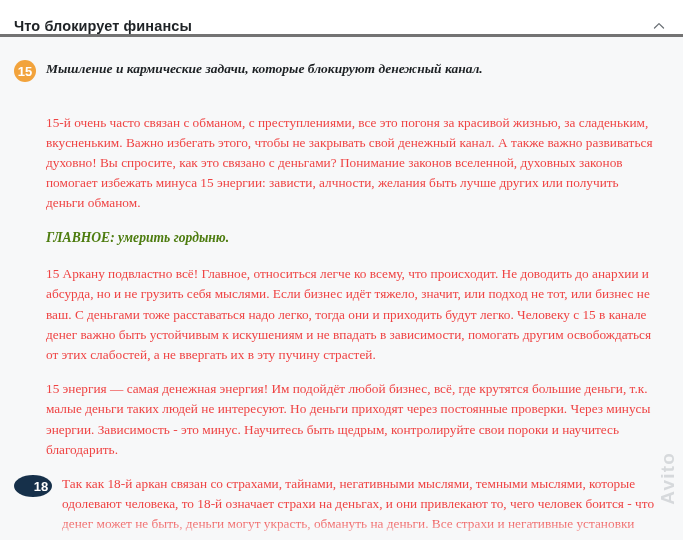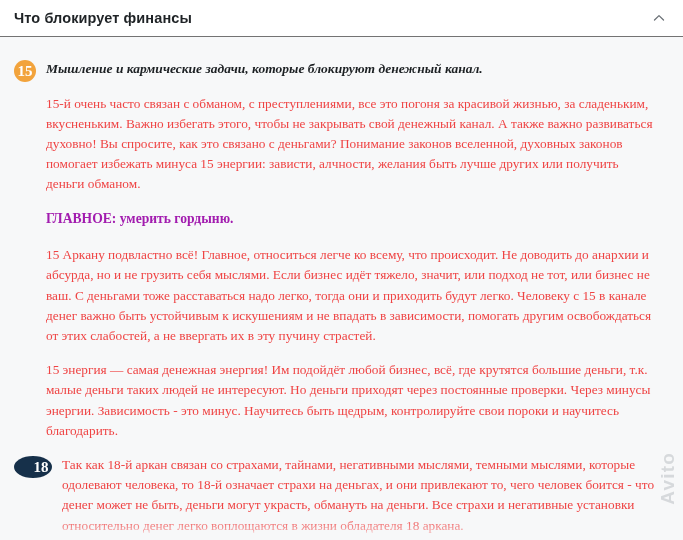--- a/index.html
+++ b/index.html
@@ -17,23 +17,23 @@
   .page {
     width: 683px;
     height: 540px;
     position: relative;
     background: #f7f8f9;
   }
   
   .header {
     height: 37px;
     background: #ffffff;
-    border-bottom: 1px solid #737373;
+    border-bottom: 3px solid #737373;
     display: flex;
-    align-items: center;
+    align-items: flex-end;
     padding: 0 16px 0 14px;
     box-sizing: border-box;
     position: relative;
   }
   .header-title {
     font-family: "Liberation Sans", sans-serif;
     font-size: 14.5px;
     font-weight: bold;
     color: #1f2326;
     letter-spacing: 0.1px;
@@ -60,22 +60,22 @@
     margin-bottom: 6px;
   }
   .badge {
     flex: 0 0 auto;
     width: 22px;
     height: 22px;
     border-radius: 50%;
     display: flex;
     align-items: center;
     justify-content: center;
-    font-family: Liberation Serif, serif;
-    font-size: 15px;
+    font-family: Liberation Sans, sans-serif;
+    font-size: 13px;
     font-weight: bold;
     color: #ffffff;
     margin-right: 10px;
     margin-top: 1px;
   }
   .badge-15 { background: #f2a33c; }
   .badge-18 { background: #16304a; padding-left: 16px; }
 
   .para-col {
     flex: 1 1 auto;
@@ -85,26 +85,27 @@
     margin: 0 0 14px 0;
     font-size: 13.3px;
     line-height: 1.52;
     color: #ef4444;
     text-align: left;
   }
   p.lead {
     font-style: italic;
     font-weight: bold;
     color: #1c2023;
-    margin-bottom: 8px;
+    margin-bottom: 27px;
     font-size: 13.5px;
   }
   p.bold-italic {
+    font-style: italic;
     font-weight: bold;
-    color: #a21caf;
+    color: #4d7c0f;
     font-size: 13.6px;
     margin-bottom: 16px;
   }
   .indent {
     padding-left: 32px;
   }
   .block-18 {
     margin-top: 2px;
   }
   

